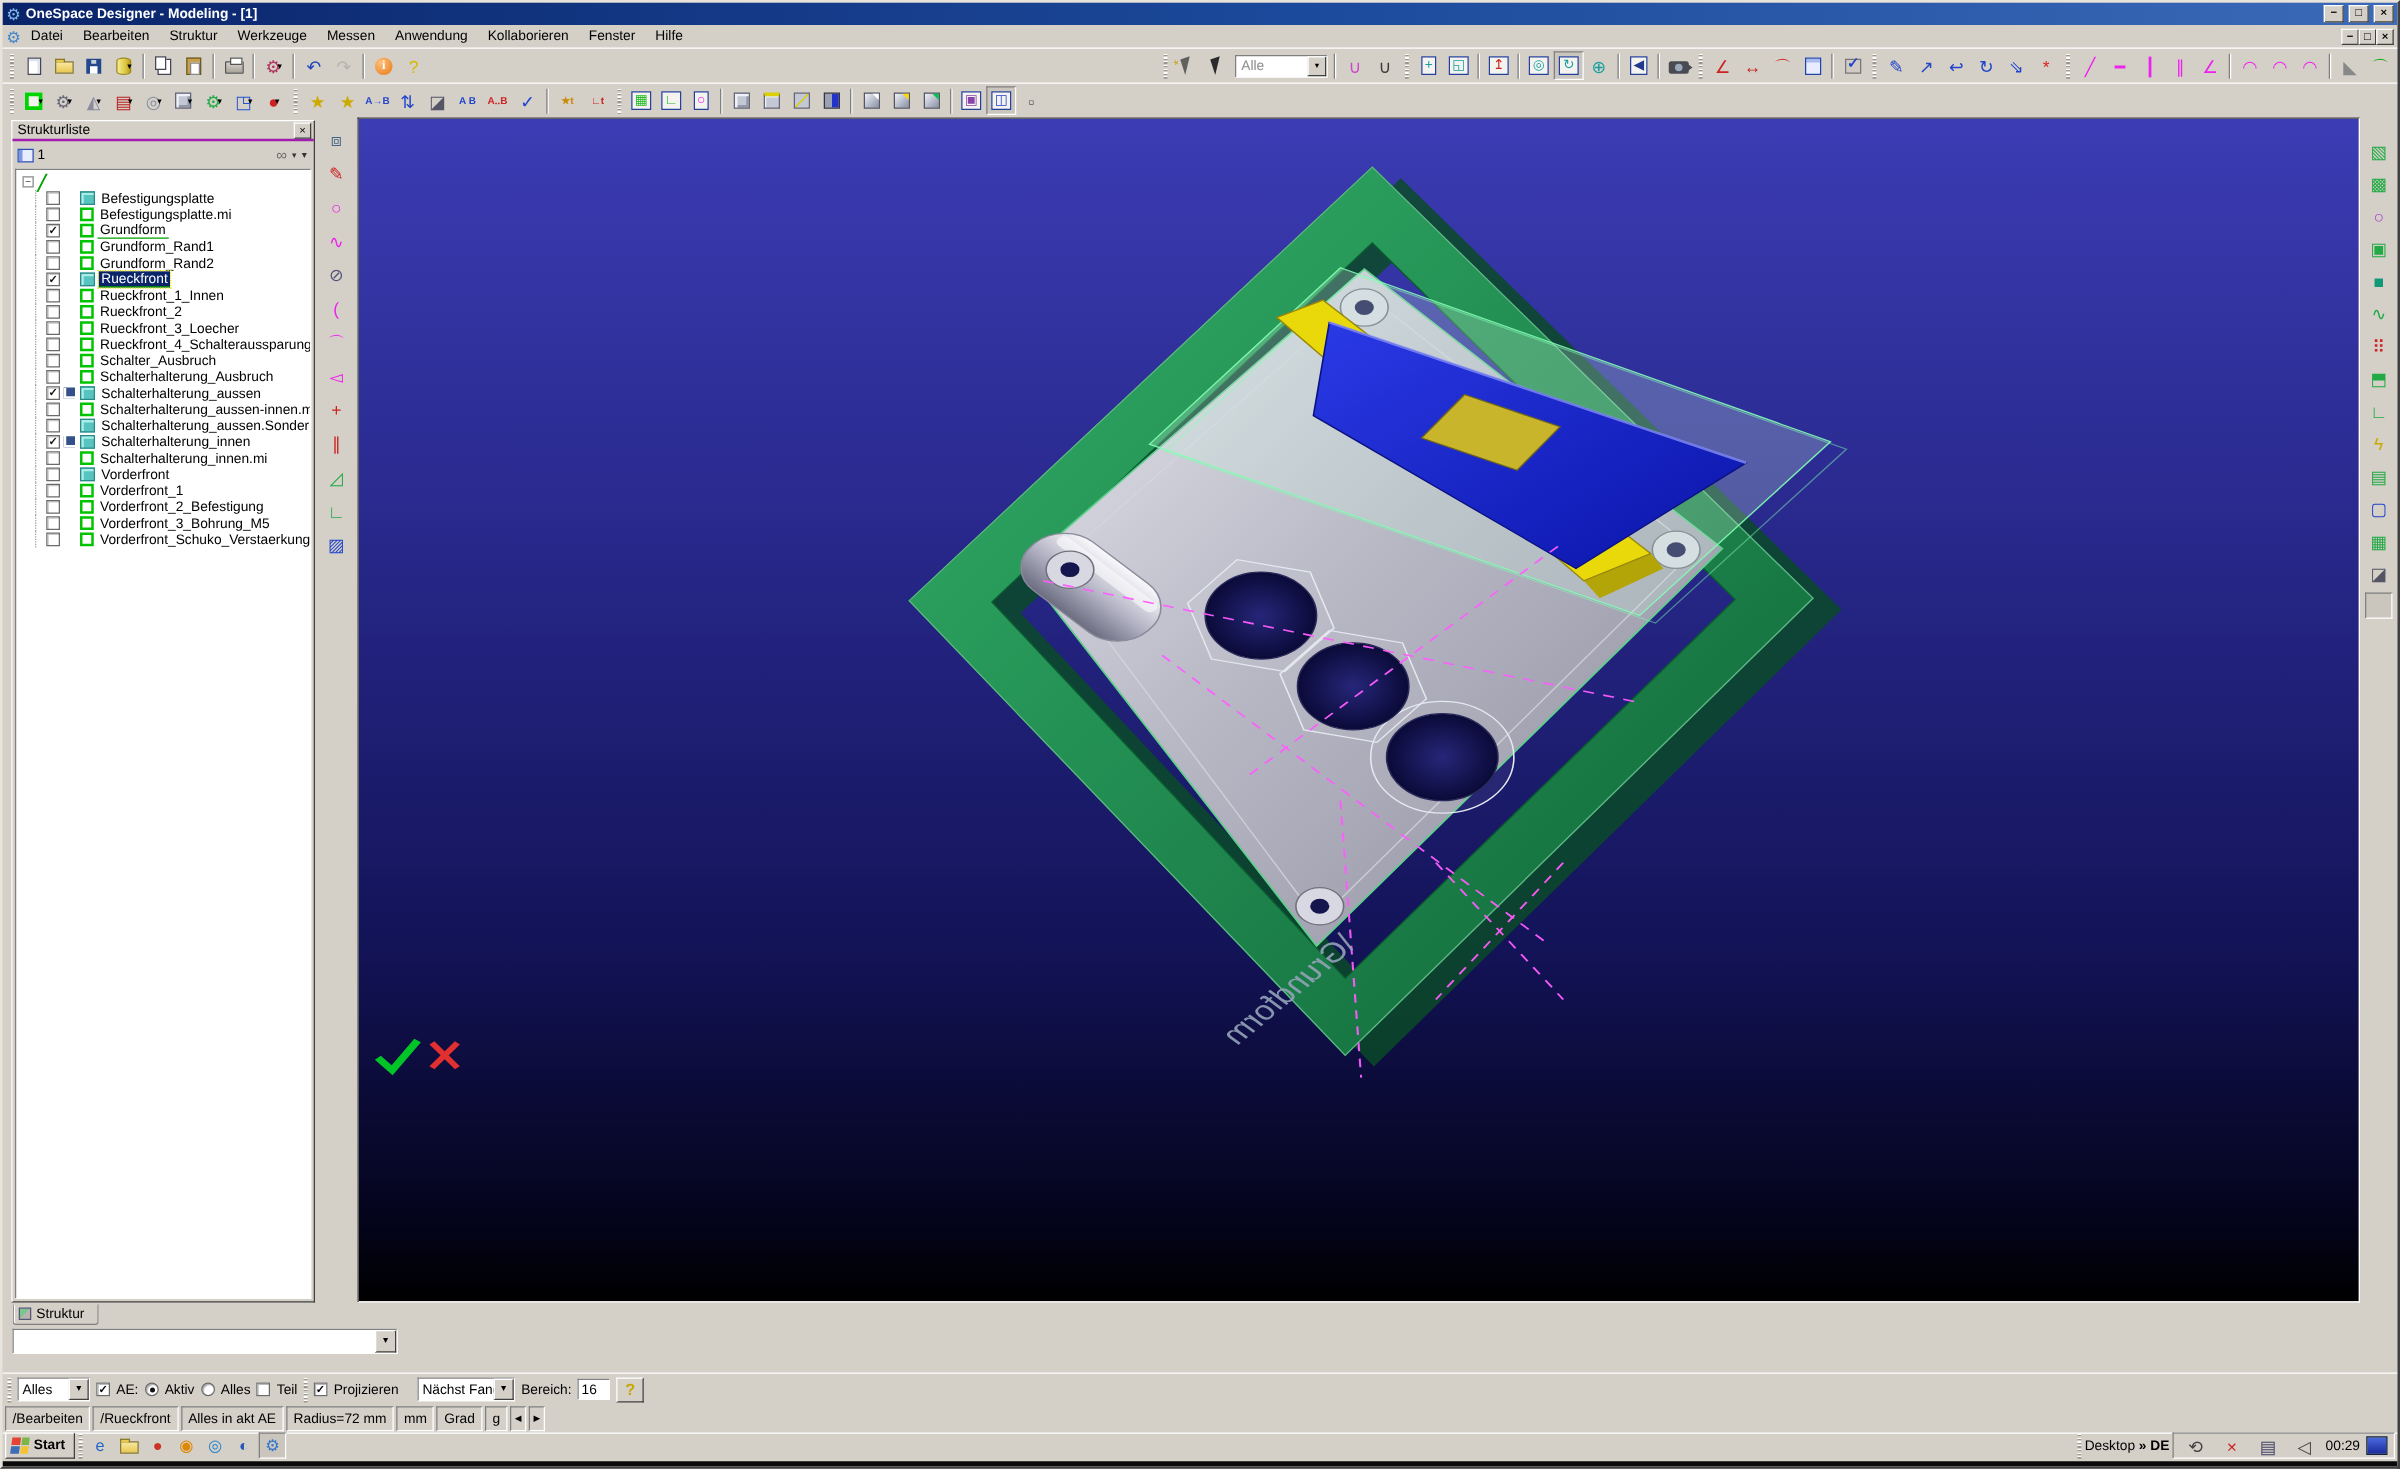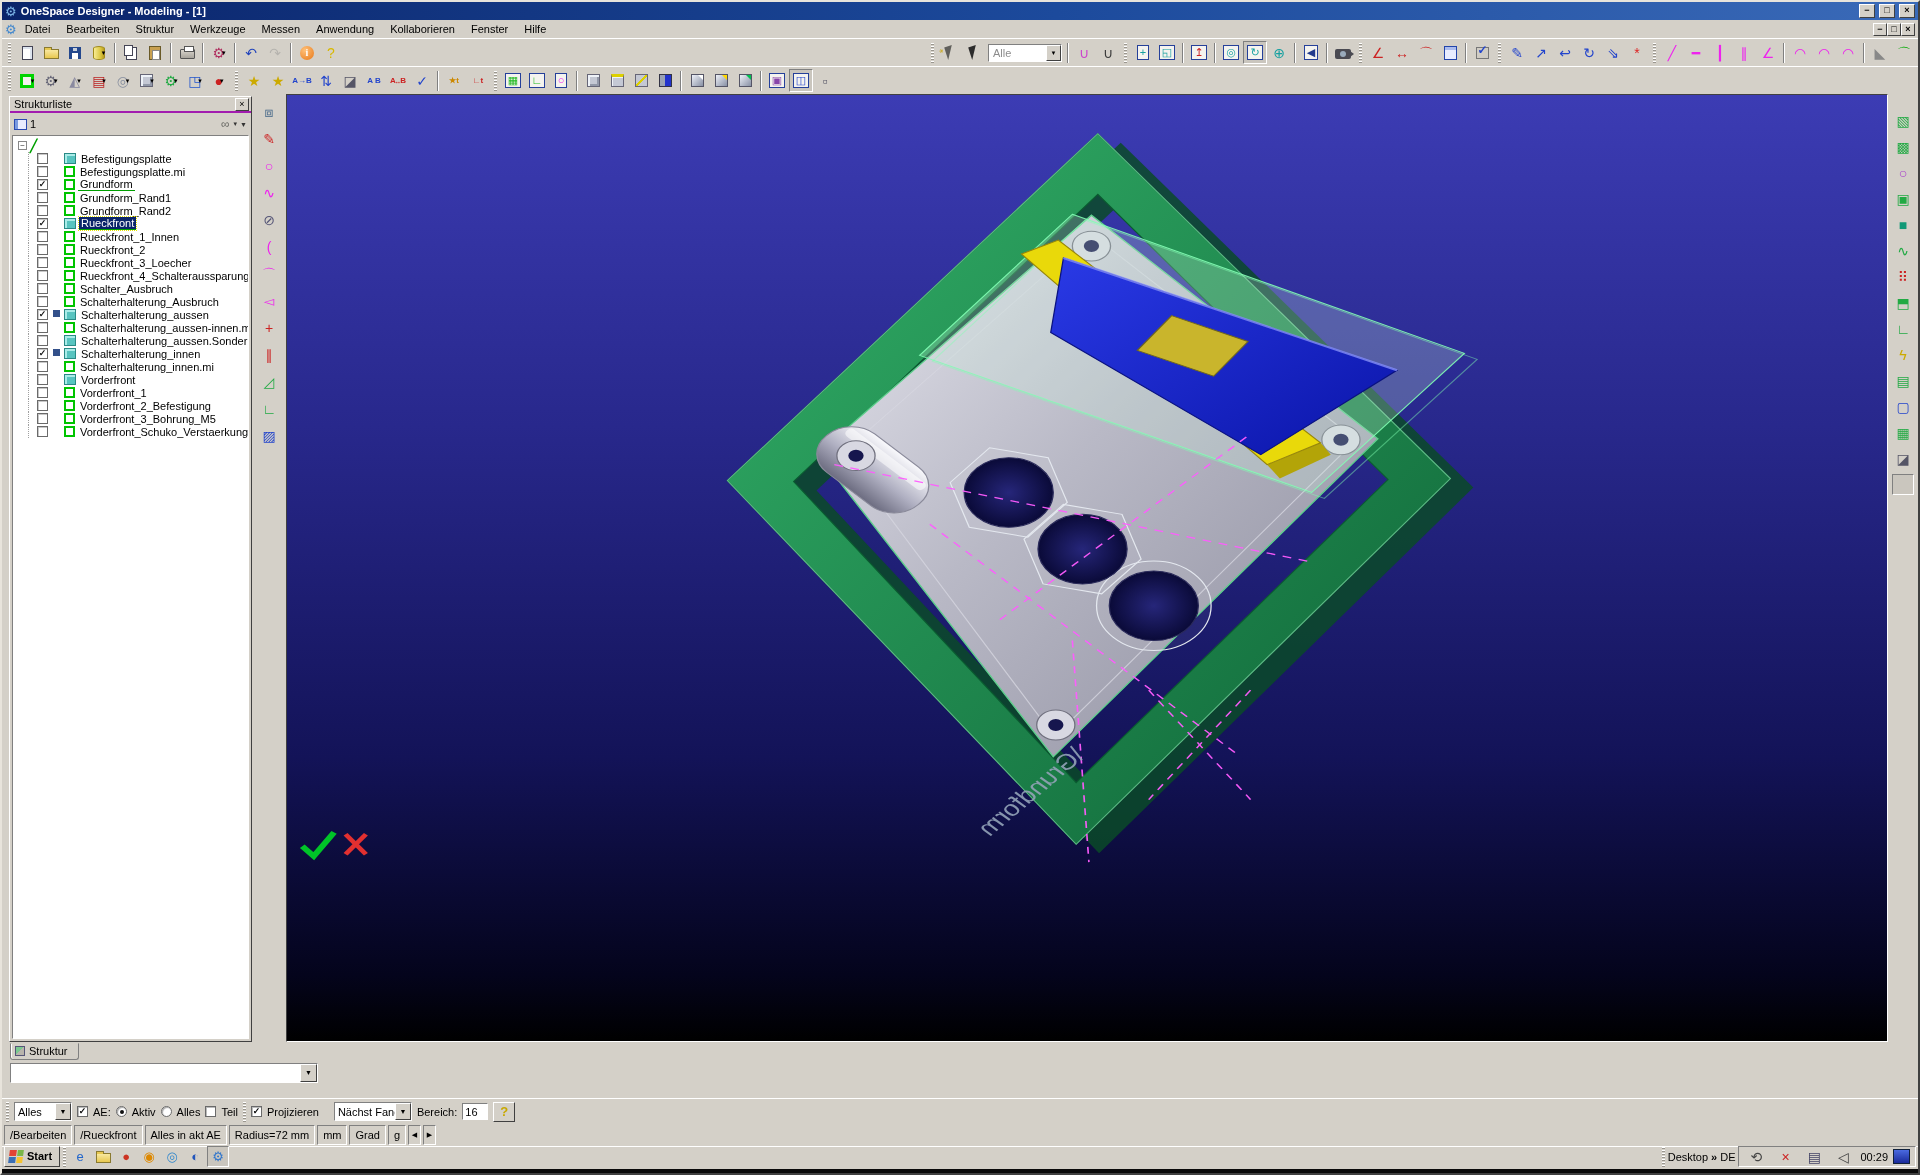--- a/index.html
+++ b/index.html
@@ -864,21 +864,21 @@
         <span class="gl" style="color: rgb(34, 85, 187);">◐</span>
       </span>
       <span class="btn on">
         <span class="gl" style="color: rgb(51, 119, 204);">⚙</span>
       </span>
     </span>
   <span class="tgap"></span>
   <span class="ohandle"></span>
   <span>Desktop</span>
   <span class="chev">»</span>
-  <span style="font-weight:normal">DE</span>
+  <span style="font-weight:bold">DE</span>
   <span class="tray">
     <span style="display:flex;gap:5px">
         <span class="btn">
           <span class="gl" style="color: rgb(68, 68, 68);">⟲</span>
         </span>
         <span class="btn">
           <span class="gl" style="color: rgb(204, 34, 34);">×</span>
         </span>
         <span class="btn">
           <span class="gl" style="color: rgb(68, 68, 102);">▤</span>

